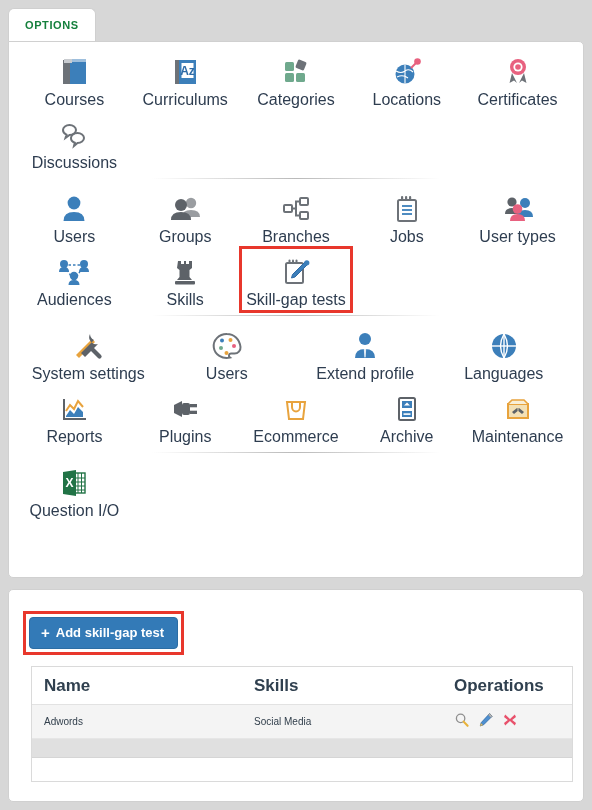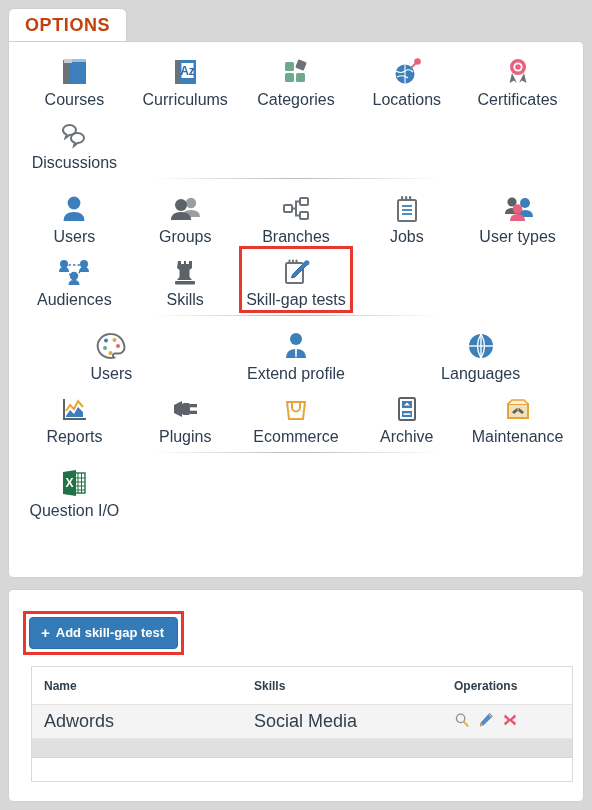--- a/index.html
+++ b/index.html
@@ -15,21 +15,21 @@
   .tabstrip {
     position: absolute; left: 8px; top: 8px; width: 576px; height: 34px;
   }
   .tab {
     position: absolute; left: 0; top: 0;
     padding: 8px 16px 9px 16px;
     background: #ffffff;
     border: 1px solid #cfcfcf;
     border-bottom: none;
     border-radius: 6px 6px 0 0;
-    font-size: 18px; font-weight: bold; color: #c2410c;
+    font-size: 11px; font-weight: bold; color: #15803d;
     letter-spacing: 0.6px;
     box-sizing: border-box;
     height: 34px;
     line-height: 17px;
   }
 
   
   .panel {
     position: absolute;
     background: #ffffff;
@@ -107,23 +107,23 @@
   
   .table {
     position: absolute; left: 22px; top: 76px; width: 542px;
     border: 1px solid #dadada;
     border-bottom: none;
     box-sizing: border-box;
     background: #fff;
   }
   .trow { display: flex; align-items: center; box-sizing: border-box; }
   .thead { height: 38px; border-bottom: 1px solid #e2e2e2; background: #ffffff; }
-  .thead .tc { font-size: 12px; font-weight: bold; color: #30404f; }
+  .thead .tc { font-size: 17px; font-weight: bold; color: #30404f; }
   .tbody-row { height: 34px; background: #f4f4f4; border-bottom: 1px solid #e6e6e6; }
-  .tbody-row .tc { font-size: 18px; color: #33404d; }
+  .tbody-row .tc { font-size: 10px; color: #33404d; }
   .tc { padding: 0 0 0 12px; box-sizing: border-box; }
   .c-name { width: 210px; }
   .c-skills { width: 200px; }
   .c-ops { flex: 1; display: flex; align-items: center; gap: 8px; padding-left: 12px; }
   .tfoot-gray { height: 19px; background: #e0e0e0; border-bottom: 1px solid #d5d5d5; }
   .tfoot-white { height: 24px; background: #ffffff; border-bottom: 1px solid #dadada; }
   .opicon { cursor: pointer; display: block; }
 </style>
 </head>
 <body>
@@ -334,20 +334,30 @@
             </div>
             <div class="cell empty">
               <div class="ico"></div>
               <div class="lbl"></div>
             </div>
           </div>
         </div>
         <div class="divider"></div>
         <div class="group">
           <div class="row">
+            <div class="cell">
+              <div class="ico">
+                <svg width="36" height="36" viewBox="0 0 36 36">
+   <path d="M6 27 L22 11 L25 14 L9 30 Z" fill="#e8a33d"></path>
+   <path d="M20 6 a7 7 0 0 0 8 10 l-13 13 -4-4 13-13 a7 7 0 0 1 -4-6 z" fill="#5d6268"></path>
+   <path d="M28 30 l-10-10 3-3 10 10 a2 2 0 0 1 -3 3 z" fill="#5d6268"></path>
+ </svg>
+              </div>
+              <div class="lbl">System settings</div>
+            </div>
             <div class="cell">
               <div class="ico">
                 <svg width="36" height="36" viewBox="0 0 36 36">
    <path d="M18 6 a13 12 0 1 0 3 23.6 c-2-1.5-1-4 1-4 h3.5 a6 6 0 0 0 6-6.5 C30.5 11 25 6 18 6 z" fill="none" stroke="#6d7278" stroke-width="2"></path>
    <circle cx="13" cy="12.5" r="2" fill="#3c7fba"></circle>
    <circle cx="21.5" cy="12" r="2" fill="#e8a33d"></circle>
    <circle cx="25" cy="18" r="2" fill="#e8617f"></circle>
    <circle cx="12" cy="20" r="2" fill="#6fa98d"></circle>
    <circle cx="17.5" cy="25" r="2" fill="#e8a33d"></circle>
  </svg>

